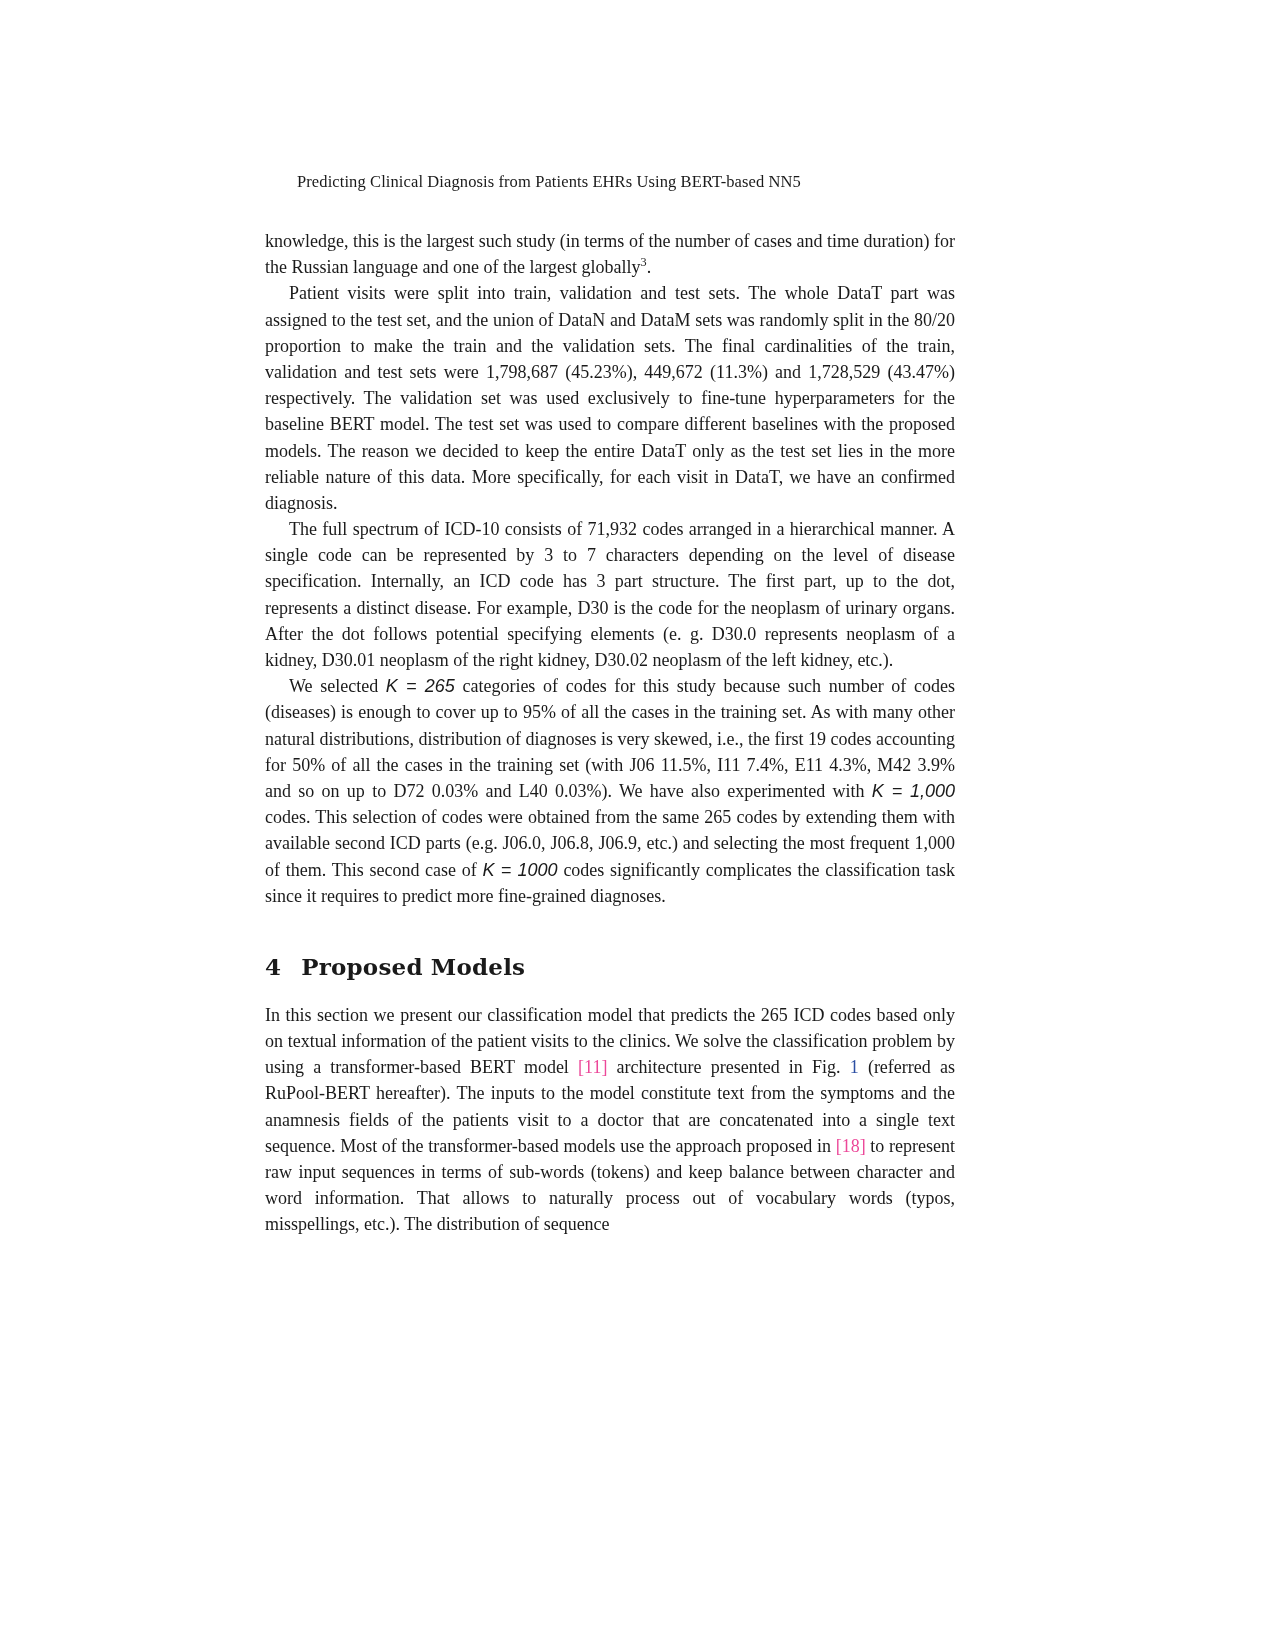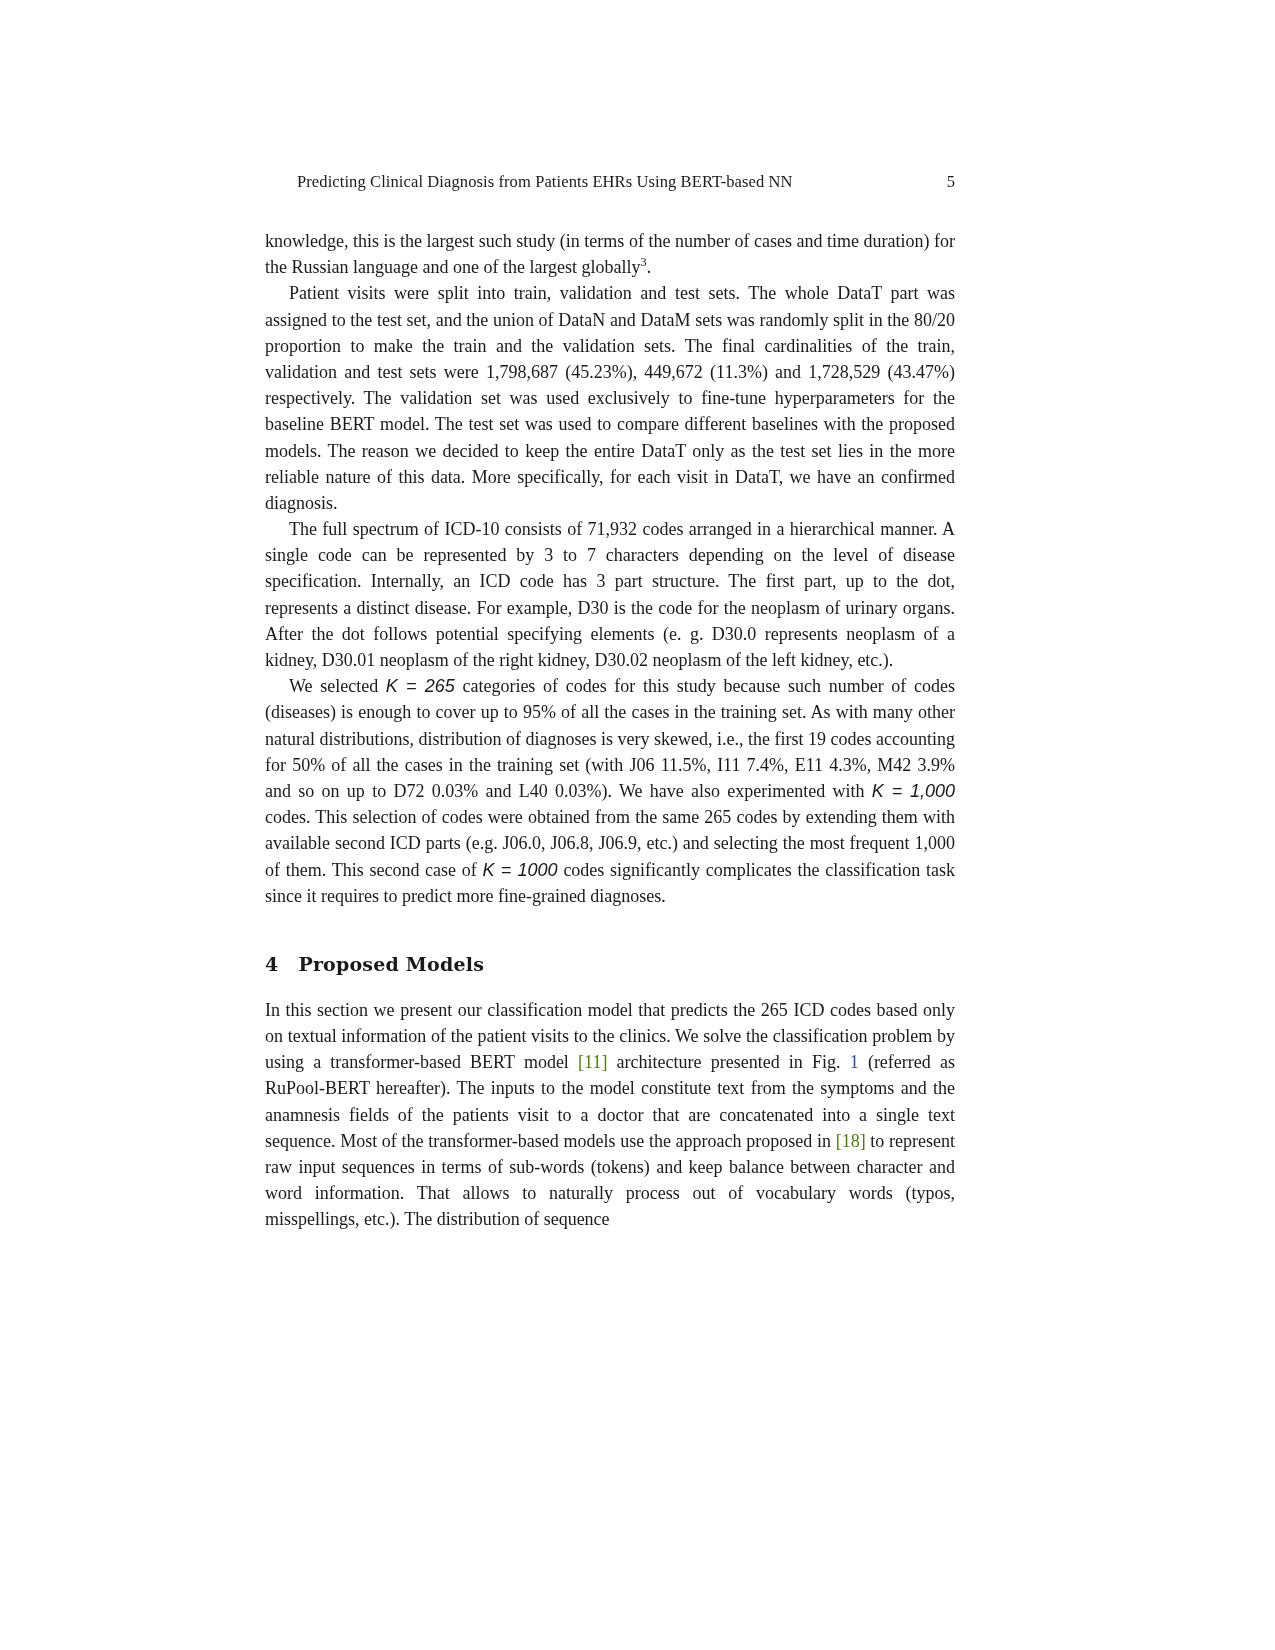--- a/index.html
+++ b/index.html
@@ -22,50 +22,49 @@
     box-sizing: border-box;
   }
   .content {
     position: absolute;
     left: 265px;
     top: 172px;
     width: 690px;
   }
   .runhead {
     display: flex;
-    justify-content: space-between;
     align-items: baseline;
     font-size: 16.5px;
     letter-spacing: 0.1px;
     margin: 0 0 36px 0;
     padding-left: 32px;
   }
 
   p.body {
     margin: 0;
     font-size: 18px;
     line-height: 1.455;
     text-align: justify;
     text-justify: inter-word;
     hyphens: manual;
   }
   p.body.indent { text-indent: 24px; }
 
   h2.section {
     font-family: "DejaVu Serif", serif;
     font-weight: bold;
-    font-size: 19px;
+    font-size: 23px;
     margin: 44px 0 22px 0;
     letter-spacing: 0.2px;
   }
   h2.section .num { margin-right: 20px; }
 
   .math { font-family: Liberation Sans, sans-serif; font-style: italic; }
   sup { font-size: 0.68em; vertical-align: super; line-height: 0; }
-  .cite { color: #4d7c0f; }
+  .cite { color: #ec4899; }
   .link { color: #2b4ea2; }
 
   .footnote-area {
     position: absolute;
     left: 265px;
     top: 1270px;
     width: 690px;
   }
   .fn-rule {
     width: 185px;

